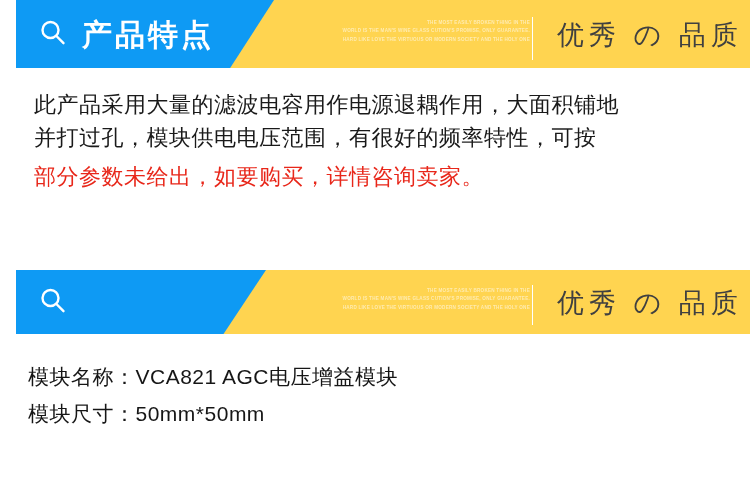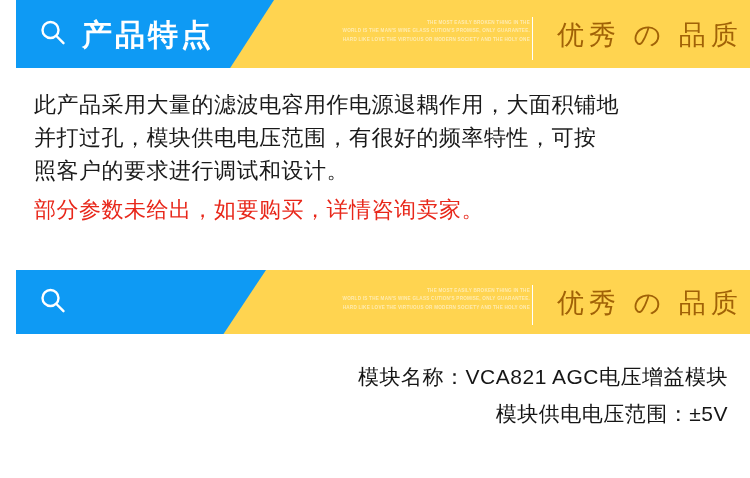--- a/index.html
+++ b/index.html
@@ -69,21 +69,21 @@
   }
   .banner-divider {
     position: absolute;
     width: 1px;
     background: #ffffff;
     z-index: 3;
   }
   .banner-slogan {
     position: absolute;
     z-index: 4;
-    color: #a16207;
+    color: #404040;
     font-size: 27px;
     letter-spacing: 5px;
     line-height: 1;
     white-space: nowrap;
   }
 
   
   #banner-features { top: 0; height: 68px; }
   #banner-features .banner-title { left: 22px; top: 18px; }
   #banner-features .banner-deco { right: 236px; top: 19px; }
@@ -127,21 +127,20 @@
     left: 28px;
     top: 358px;
     width: 700px;
   }
   .spec-row {
     font-size: 21px;
     line-height: 37px;
     color: #161616;
     letter-spacing: 0.5px;
     white-space: nowrap;
-    text-align: right;
   }
   .spec-label { }
   .spec-value { }
 </style>
 </head>
 <body>
 
 <div class="banner" id="banner-features">
   <div class="banner-yellow"></div>
   <div class="banner-blue"></div>
@@ -162,21 +161,20 @@
     <div>HARD LIKE LOVE THE VIRTUOUS OR MODERN SOCIETY AND THE HOLY ONE</div>
   </div>
 
   <div class="banner-divider"></div>
   <div class="banner-slogan">优秀 の 品质</div>
 </div>
 
 <div class="features-body">
   <div class="features-line">此产品采用大量的滤波电容用作电源退耦作用，大面积铺地</div>
   <div class="features-line">并打过孔，模块供电电压范围，有很好的频率特性，可按</div>
-  <div class="features-line">照客户的要求进行调试和设计。</div>
   <div class="features-note">部分参数未给出，如要购买，详情咨询卖家。</div>
 </div>
 
 <div class="banner" id="banner-specs">
   <div class="banner-yellow"></div>
   <div class="banner-blue"></div>
 
   <div class="banner-title">
     <span class="search-icon">
       <svg width="30" height="30" viewBox="0 0 30 30">
@@ -194,15 +192,15 @@
 
   <div class="banner-divider"></div>
   <div class="banner-slogan">优秀 の 品质</div>
 </div>
 
 <div class="specs-body">
   <div class="spec-row">
     <span class="spec-label">模块名称：</span><span class="spec-value">VCA821  AGC电压增益模块</span>
   </div>
   <div class="spec-row">
-    <span class="spec-label">模块供电电压范围：</span><span class="spec-value">±5V</span>
+    <span class="spec-label">模块尺寸：</span><span class="spec-value">50mm*50mm</span>
   </div>
 </div>
 
 </body></html>

